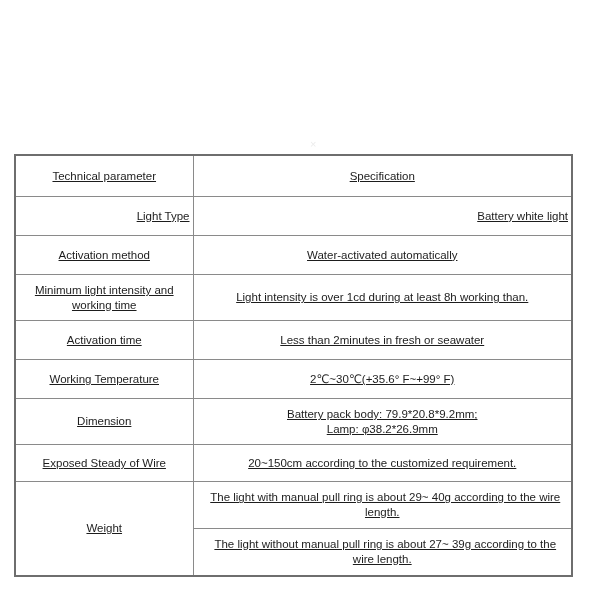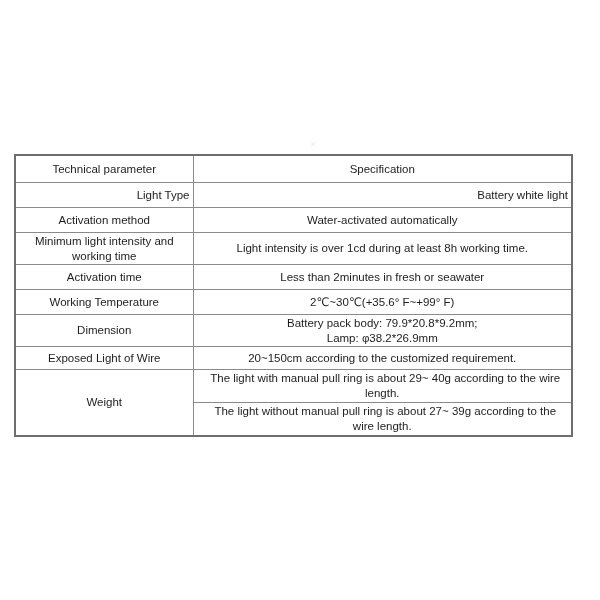--- a/index.html
+++ b/index.html
@@ -34,22 +34,23 @@
     border-collapse: collapse;
     table-layout: fixed;
     font-size: 11.5px;
     line-height: 1.27;
   }
   table.spec-table td, table.spec-table th {
     border: 1px solid #8a8a8a;
     text-align: center;
     vertical-align: middle;
     font-weight: normal;
-    padding: 1px 3px;
+    padding: 8px 3px;
     overflow: hidden;
+    text-decoration: underline;
   }
   table.spec-table {
     border: 2px solid #6e6e6e;
   }
   col.c-param { width: 178px; }
   col.c-spec  { width: 379px; }
   tr.r-header   td { height: 24px; }
   tr.r-light    td { height: 22px; text-align: right; }
   tr.r-method   td { height: 22px; }
   tr.r-minlight td { height: 26px; }
@@ -89,21 +90,21 @@
         <td>Battery white light</td>
       </tr>
 
       <tr class="r-method">
         <td>Activation method</td>
         <td>Water-activated automatically</td>
       </tr>
 
       <tr class="r-minlight">
         <td>Minimum light intensity and working time</td>
-        <td>Light intensity is over 1cd during at least 8h working time.</td>
+        <td>Light intensity is over 1cd during at least 8h working than.</td>
       </tr>
 
       <tr class="r-acttime">
         <td>Activation time</td>
         <td>Less than 2minutes in fresh or seawater</td>
       </tr>
 
       <tr class="r-temp">
         <td>Working Temperature</td>
         <td>2℃~30℃(+35.6° F~+99° F)</td>
@@ -111,21 +112,21 @@
 
       <tr class="r-dim">
         <td>Dimension</td>
         <td>
           <span class="dim-line">Battery pack body: 79.9*20.8*9.2mm;</span>
           <span class="dim-line">Lamp: φ38.2*26.9mm</span>
         </td>
       </tr>
 
       <tr class="r-wire">
-        <td>Exposed Light of Wire</td>
+        <td>Exposed Steady of Wire</td>
         <td>20~150cm according to the customized requirement.</td>
       </tr>
 
       <tr class="r-weight-a">
         <td rowspan="2">Weight</td>
         <td class="left-cell">The light with manual pull ring is about 29~ 40g according to the wire length.</td>
       </tr>
       <tr class="r-weight-b">
         <td class="left-cell">The light without manual pull ring is about 27~ 39g according to the wire length.</td>
       </tr>

